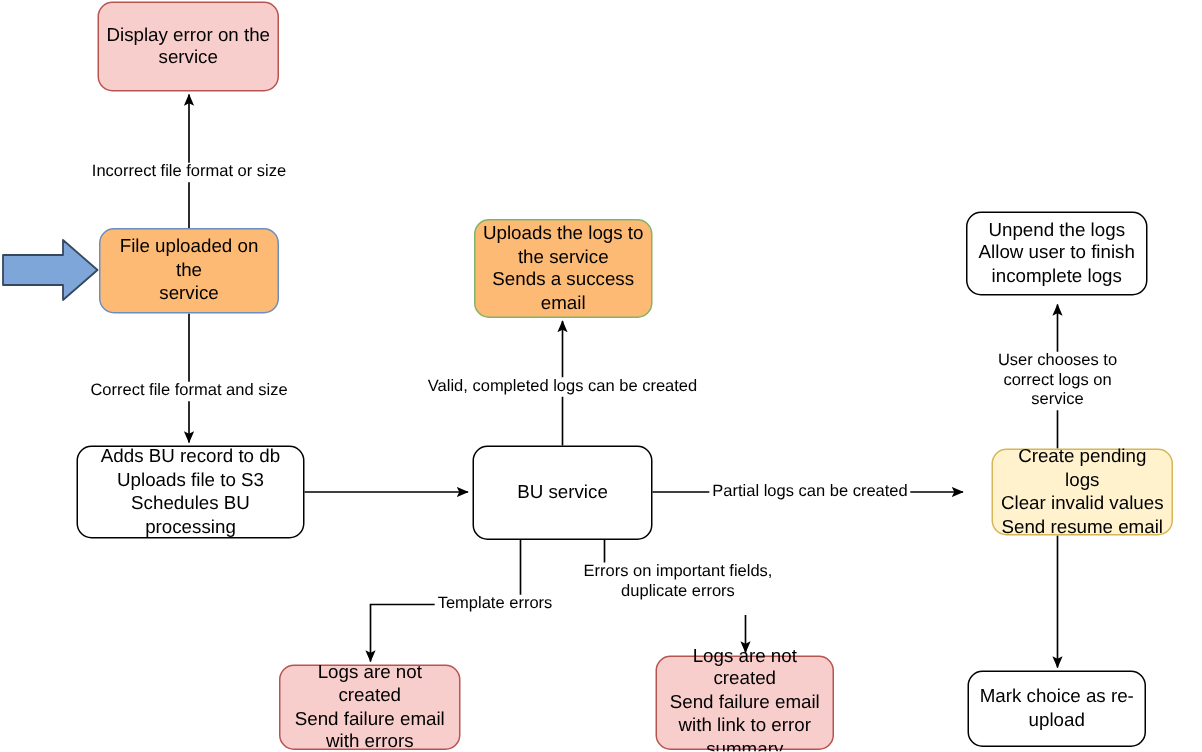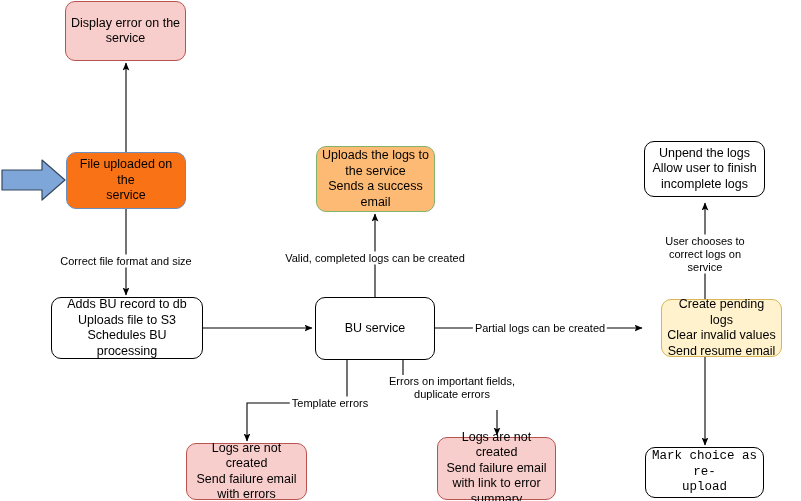--- a/index.html
+++ b/index.html
@@ -33,21 +33,21 @@
     justify-content: center;
     text-align: center;
     font-size: 12.5px;
     line-height: 15.5px;
     color: #000000;
     white-space: pre-line;
     padding: 2px 4px;
   }
   .node.fill-white { background: #ffffff; }
   .node.fill-pink  { background: #f8cecc; border-color: #b85450; }
-  .node.fill-blue  { background: #f97316; border-color: #6c8ebf; align-items: center; }
+  .node.fill-blue  { background: #fdba74; border-color: #6c8ebf; align-items: center; }
   .node.fill-green { background: #fdba74; border-color: #82b366; }
   .node.fill-yellow{ background: #fff2cc; border-color: #d6b656; }
   .edge-label {
     position: absolute;
     font-size: 11px;
     line-height: 13px;
     color: #000000;
     background: #ffffff;
     text-align: center;
     white-space: pre-line;
@@ -111,23 +111,24 @@
   <div class="node fill-pink" style="left:437px; top:437px; width:119px; height:63px;"><span>Logs are not created
 Send failure email
 with link to error
 summary</span></div>
   <div class="node fill-white" style="left:644px; top:141px; width:121px; height:56px;"><span>Unpend the logs
 Allow user to finish
 incomplete logs</span></div>
   <div class="node fill-yellow" style="left:645px; top:299px; width:121px; height:58px;margin-left:16px;"><span>Create pending logs
 Clear invalid values
 Send resume email</span></div>
-  <div class="node fill-white" style="left:645px; top:447px; width:119px; height:51px;font-family:Liberation Mono, monospace;"><span>Mark choice as re-
+  <div class="node fill-white" style="left:645px; top:447px; width:119px; height:51px;"><span>Mark choice as re-
 upload</span></div>
 
+  <div class="edge-label" style="left:126px; top:115px; transform:translate(-50%,-50%);">Incorrect file format or size</div>
   <div class="edge-label" style="left:126px; top:261px; transform:translate(-50%,-50%);">Correct file format and size</div>
   <div class="edge-label" style="left:375px; top:258px; transform:translate(-50%,-50%);">Valid, completed logs can be created</div>
   <div class="edge-label" style="left:540px; top:328px; transform:translate(-50%,-50%);">Partial logs can be created</div>
   <div class="edge-label" style="left:330px; top:403px; transform:translate(-50%,-50%);">Template errors</div>
   <div class="edge-label" style="left:452px; top:388px; transform:translate(-50%,-50%);">Errors on important fields,
 duplicate errors</div>
   <div class="edge-label" style="left:705px; top:254px; transform:translate(-50%,-50%);">User chooses to correct logs on service</div>
 
 </div>
 

